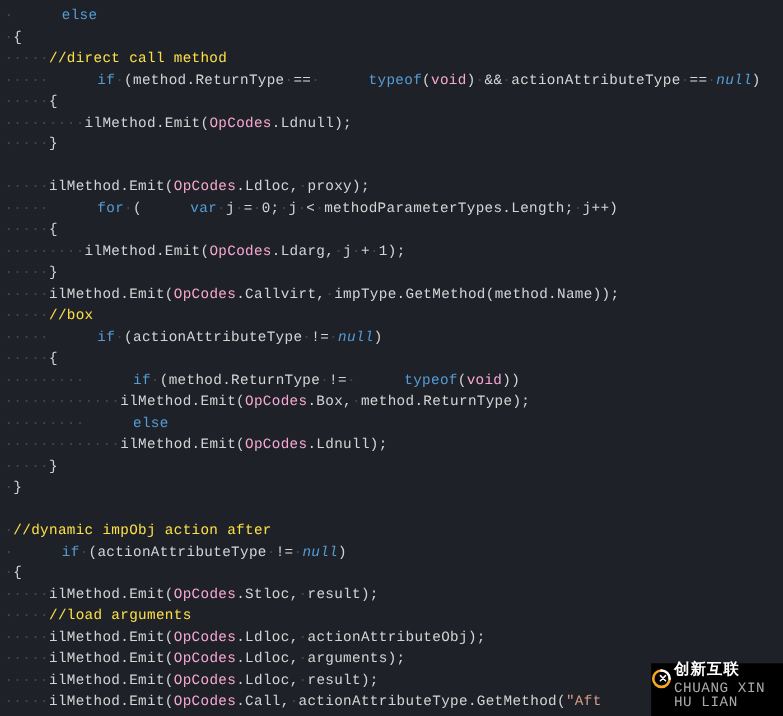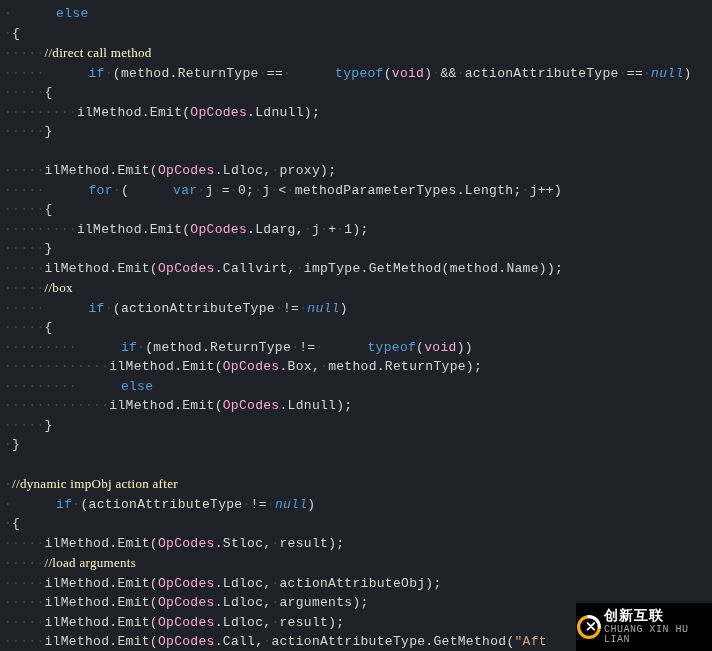--- a/index.html
+++ b/index.html
@@ -15,51 +15,50 @@
     overflow: hidden;
     position: relative;
   }
   .code {
     padding: 4px 0 0 4px;
     white-space: pre;
     letter-spacing: 0.3px;
   }
   .kw { color: #569cd6; margin-left: 44px; } 
   .type { color: #f9a8d4; } 
-  .cm { color: #fef9c3; font-family: Liberation Serif, serif; } 
+  .cm { color: #fde047; } 
   .mth { color: #d4d4d4; } 
   .op { color: #d4d4d4; } 
   .pn { color: #d4d4d4; } 
   .str { color: #d69d85; } 
   .ws { color: #404752; } 
   .kw2 { color: #569cd6; font-style: italic; }
   .logo {
     position: absolute;
     right: 0;
     bottom: 0;
-    width: 136px;
+    width: 120px;
     height: 48px;
     background: #000;
     display: flex;
-    align-items: center;
     justify-content: center;
     gap: 2px;
     color: #fff;
   }
   .logo-icon {
     width: 28px;
     height: 28px;
   }
   .logo-text {
     display: flex;
     flex-direction: column;
     line-height: 1;
   }
   .logo-cn { font-size: 14px; font-weight: bold; letter-spacing:1px;}
-  .logo-py { font-size: 10px; color: #aaa; margin-top:2px; letter-spacing:0.5px;}
+  .logo-py { font-size: 13px; color: #aaa; margin-top:2px; letter-spacing:0.5px;}
 </style>
 </head>
 <body>
 
 <div class="code"><span class="ws">·</span><span class="kw">else</span>
 <span class="ws">·</span><span class="pn">{</span>
 <span class="ws">·····</span><span class="cm">//direct call method</span>
 <span class="ws">·····</span><span class="kw">if</span><span class="ws">·</span><span class="pn">(</span><span class="mth">method</span><span class="pn">.</span><span class="mth">ReturnType</span><span class="ws">·</span><span class="op">==</span><span class="ws">·</span><span class="kw">typeof</span><span class="pn">(</span><span class="type">void</span><span class="pn">)</span><span class="ws">·</span><span class="op">&amp;&amp;</span><span class="ws">·</span><span class="mth">actionAttributeType</span><span class="ws">·</span><span class="op">==</span><span class="ws">·</span><span class="kw2">null</span><span class="pn">)</span>
 <span class="ws">·····</span><span class="pn">{</span>
 <span class="ws">·········</span><span class="mth">ilMethod</span><span class="pn">.</span><span class="mth">Emit</span><span class="pn">(</span><span class="type">OpCodes</span><span class="pn">.</span><span class="mth">Ldnull</span><span class="pn">);</span>

